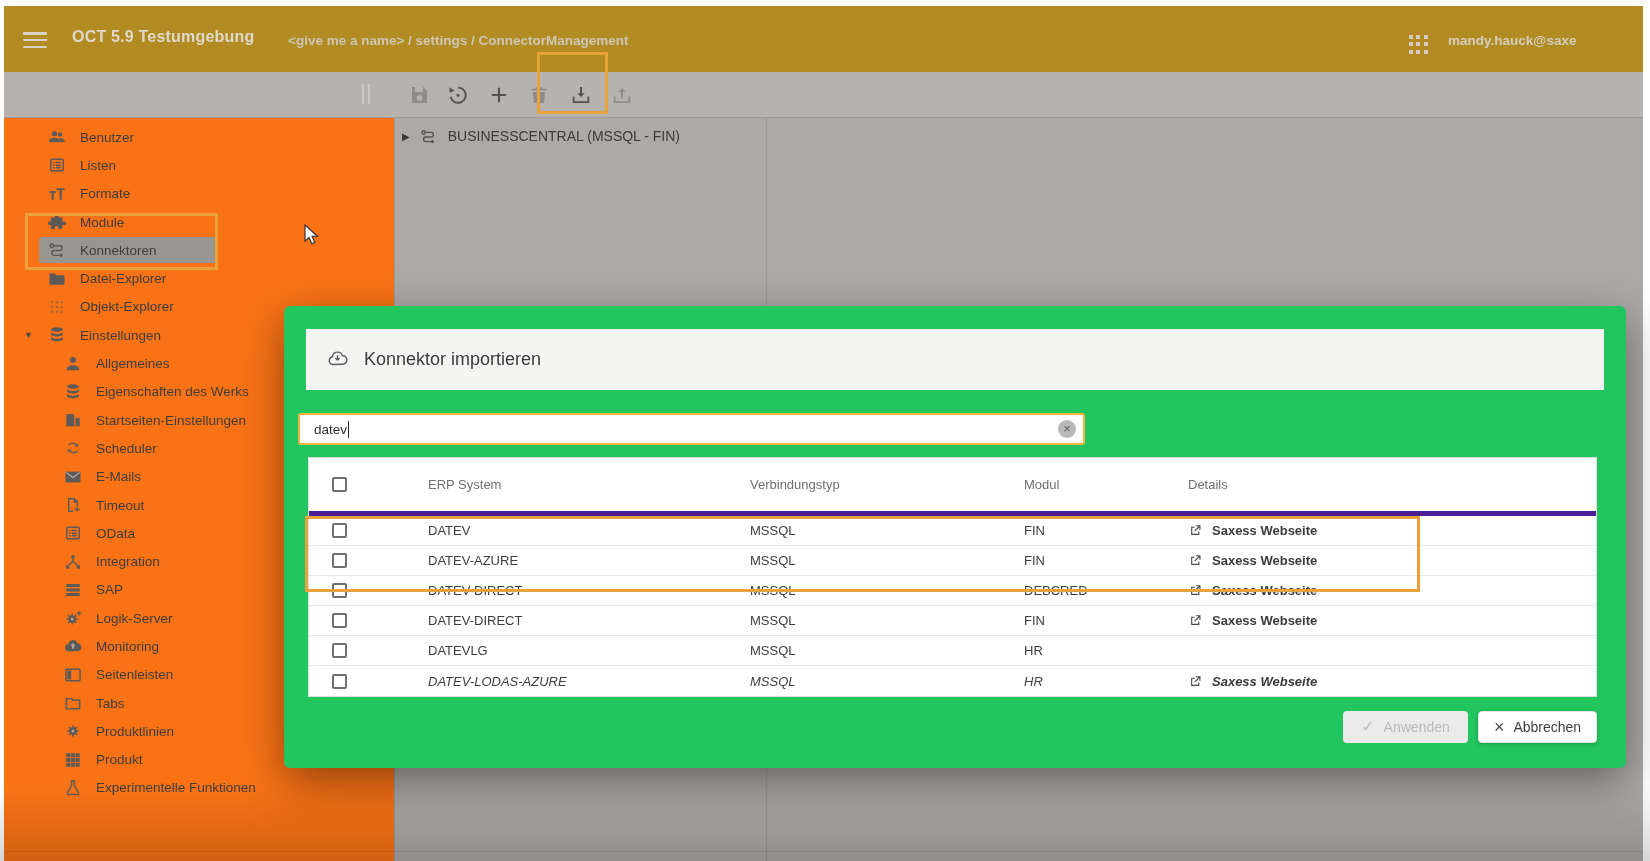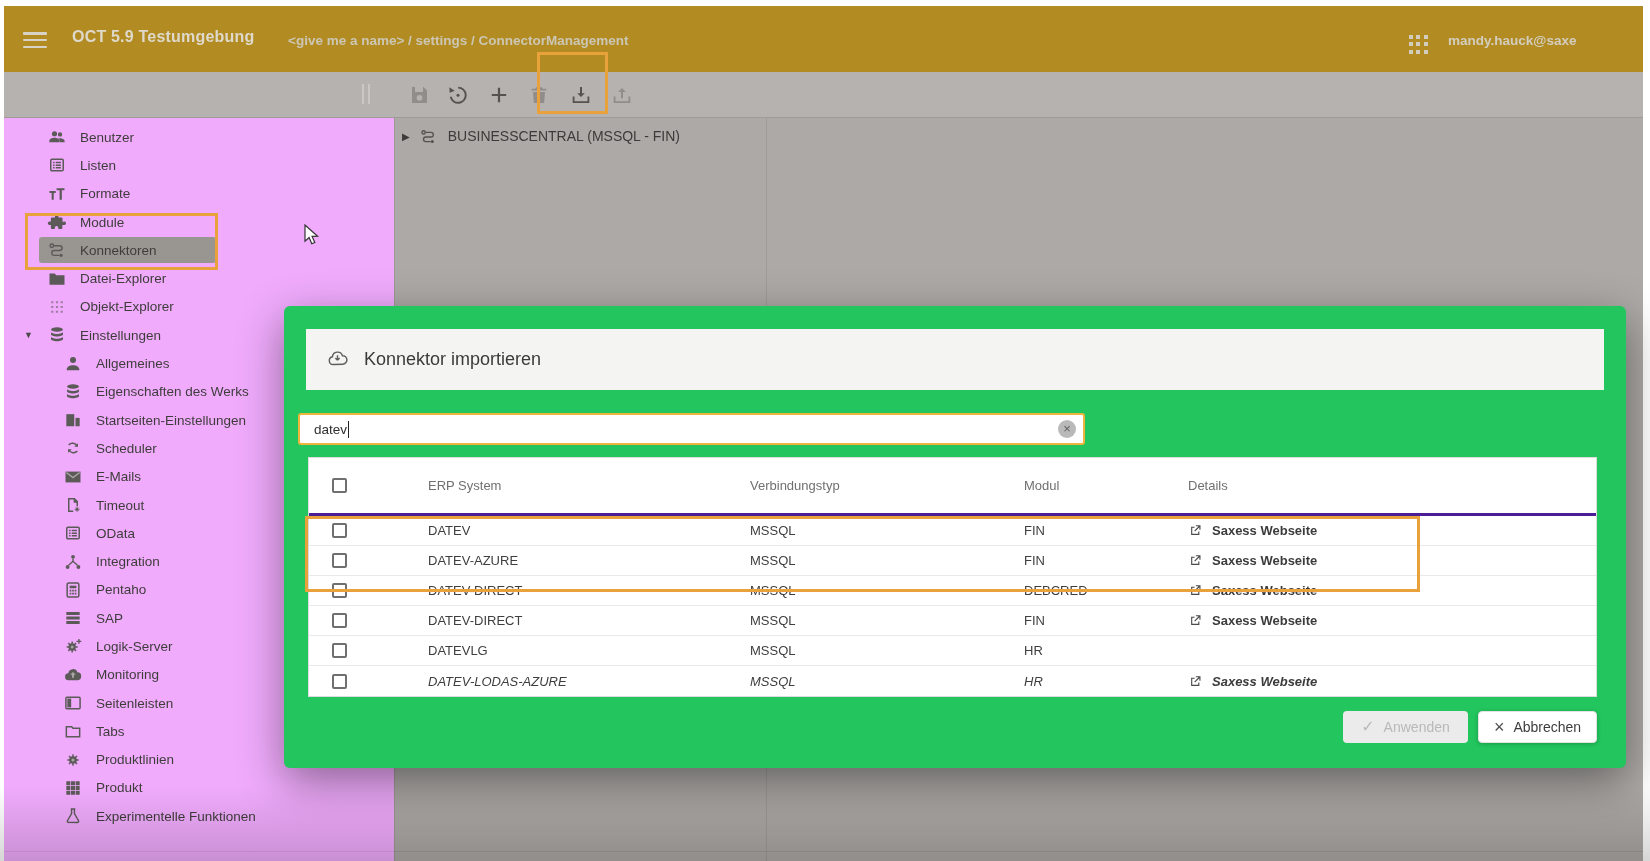--- a/index.html
+++ b/index.html
@@ -17,21 +17,21 @@
   .user-email{position:absolute;left:1444px;top:27px;font-size:13.5px;font-weight:700;color:#D2CDBF;white-space:nowrap;}
   
   .toolbar{position:absolute;left:0;top:66px;right:0;height:46px;background:#B5B2AF;border-bottom:1px solid #9E9B98;}
   .tb-handle{position:absolute;left:358px;top:12px;width:8px;height:20px;border-left:2px solid #CBC8C4;border-right:2px solid #CBC8C4;}
   .tb-icon{position:absolute;top:11px;width:24px;height:24px;cursor:pointer;}
   .tb-icon svg{width:24px;height:24px;}
   .tb-icon.on{color:#55534F;}
   .tb-icon.off{color:#908D8A;cursor:default;}
   
   .body{position:absolute;left:0;top:112px;right:0;bottom:0;}
-  .sidebar{position:absolute;left:0;top:0;width:391px;bottom:0;background:#f0abfc;border-right:1px solid #9C9996;}
+  .sidebar{position:absolute;left:0;top:0;width:391px;bottom:0;background:#f97316;border-right:1px solid #9C9996;}
   .pane-divider{position:absolute;left:762px;top:0;width:1px;bottom:0;background:#9E9B98;}
   .bottom-line{position:absolute;left:0;right:0;top:733px;height:1px;background:rgba(0,0,0,.08);}
   .side-list{position:absolute;left:0;top:5px;right:1px;}
   .side-item{position:relative;height:28.3px;display:flex;align-items:center;color:#3E3D3B;font-size:13.5px;cursor:pointer;}
   .side-item .ic{width:20px;height:20px;flex:0 0 20px;color:#5B5A58;margin-right:13px;}
   .side-item .ic svg{width:20px;height:20px;}
   .side-item.lv0{padding-left:43px;}
   .side-item.lv1{padding-left:59px;}
   .side-item .caret{position:absolute;left:20px;top:9px;font-size:9px;color:#4A4947;}
   .sel-pill{position:absolute;left:35px;width:177px;height:26px;border-radius:3px;background:#999692;}
@@ -49,21 +49,21 @@
   .modal-head .mh-ic svg{width:23px;height:23px;}
   .modal-title{font-size:18px;color:#3B3B3B;}
   .search-wrap{position:absolute;left:14px;top:107px;width:787px;height:32px;border:2px solid #EFB53C;border-radius:3px;background:#fff;}
   .search-input{position:absolute;left:0;top:0;width:100%;height:100%;border:none;outline:none;background:transparent;
     padding:0 36px 0 14px;font-size:13.5px;color:#2F2F2F;font-family:inherit;}
   .caret-bar{position:absolute;left:48px;top:6px;width:1px;height:17px;background:#222;}
   .clear-btn{position:absolute;right:7px;top:5px;width:18px;height:18px;border-radius:50%;background:#B9B9B9;color:#5D5D5D;
     font-size:13px;line-height:17px;text-align:center;cursor:pointer;}
   
   .grid{position:absolute;left:24px;top:151px;width:1289px;border:1px solid #DCDCDC;background:#fff;}
-  .g-head{display:grid;grid-template-columns:119px 322px 274px 164px 1fr;height:58px;border-bottom:3px solid #4c1d95;}
+  .g-head{display:grid;grid-template-columns:119px 322px 274px 164px 1fr;height:58px;border-bottom:5px solid #4c1d95;}
   .g-row{display:grid;grid-template-columns:119px 322px 274px 164px 1fr;height:30px;border-bottom:1px solid #E9E9E9;}
   .g-row:last-child{border-bottom:none;font-style:italic;}
   .g-cell{display:flex;align-items:center;font-size:13px;color:#3E3E3E;overflow:hidden;white-space:nowrap;}
   .g-hcell{display:flex;align-items:center;font-size:13px;color:#707070;}
   .cbx{width:15px;height:15px;border:2px solid #6F6F6F;border-radius:2px;margin-left:23px;cursor:pointer;background:#fff;}
   .details-cell .ext{width:15px;height:15px;color:#4A4A4A;margin-right:9px;flex:0 0 15px;}
   .details-cell .ext svg{width:15px;height:15px;}
   .details-cell b{font-weight:700;color:#3C3C3C;}
   
   .btn{position:absolute;top:405px;height:32px;border-radius:4px;display:flex;align-items:center;justify-content:center;
@@ -249,28 +249,20 @@
             <span class="ic"><svg viewBox="0 0 24 24" fill="currentColor" xmlns="http://www.w3.org/2000/svg">
                 <circle cx="12" cy="5.8" r="2.3"></circle>
                 <circle cx="5.5" cy="18" r="2.3"></circle>
                 <circle cx="18.5" cy="18" r="2.3"></circle>
                 <path d="M12 8v3.2m0 0l-5.3 4.6M12 11.2l5.3 4.6" fill="none" stroke="currentColor" stroke-width="1.7"></path>
               </svg></span>
             <span class="lbl">Integration</span>
           </div>
           <div class="side-item lv1">
             <span class="ic"><svg viewBox="0 0 24 24" fill="currentColor" xmlns="http://www.w3.org/2000/svg">
-                <rect x="5" y="3.5" width="14" height="17" rx="2" fill="none" stroke="currentColor" stroke-width="1.8"></rect>
-                <path d="M8 6.8h8v3.1H8z"></path>
-                <path d="M8 11.8h2v2H8zm3 0h2v2h-2zm3 0h2v2h-2zM8 15.3h2v2H8zm3 0h2v2h-2zm3 0h2v2h-2z"></path>
-              </svg></span>
-            <span class="lbl">Pentaho</span>
-          </div>
-          <div class="side-item lv1">
-            <span class="ic"><svg viewBox="0 0 24 24" fill="currentColor" xmlns="http://www.w3.org/2000/svg">
                 <path d="M4 4.8h16v3.6H4zm0 5.4h16v3.6H4zm0 5.4h16v3.6H4z"></path>
               </svg></span>
             <span class="lbl">SAP</span>
           </div>
           <div class="side-item lv1">
             <span class="ic"><svg viewBox="0 0 24 24" fill="currentColor" xmlns="http://www.w3.org/2000/svg">
                 <circle cx="11" cy="13.2" r="4.4"></circle>
                 <circle cx="11" cy="13.2" r="1.8" fill="#A8A5A2"></circle>
                 <g>
                   <rect x="10.1" y="6.6" width="1.8" height="2.8"></rect>

